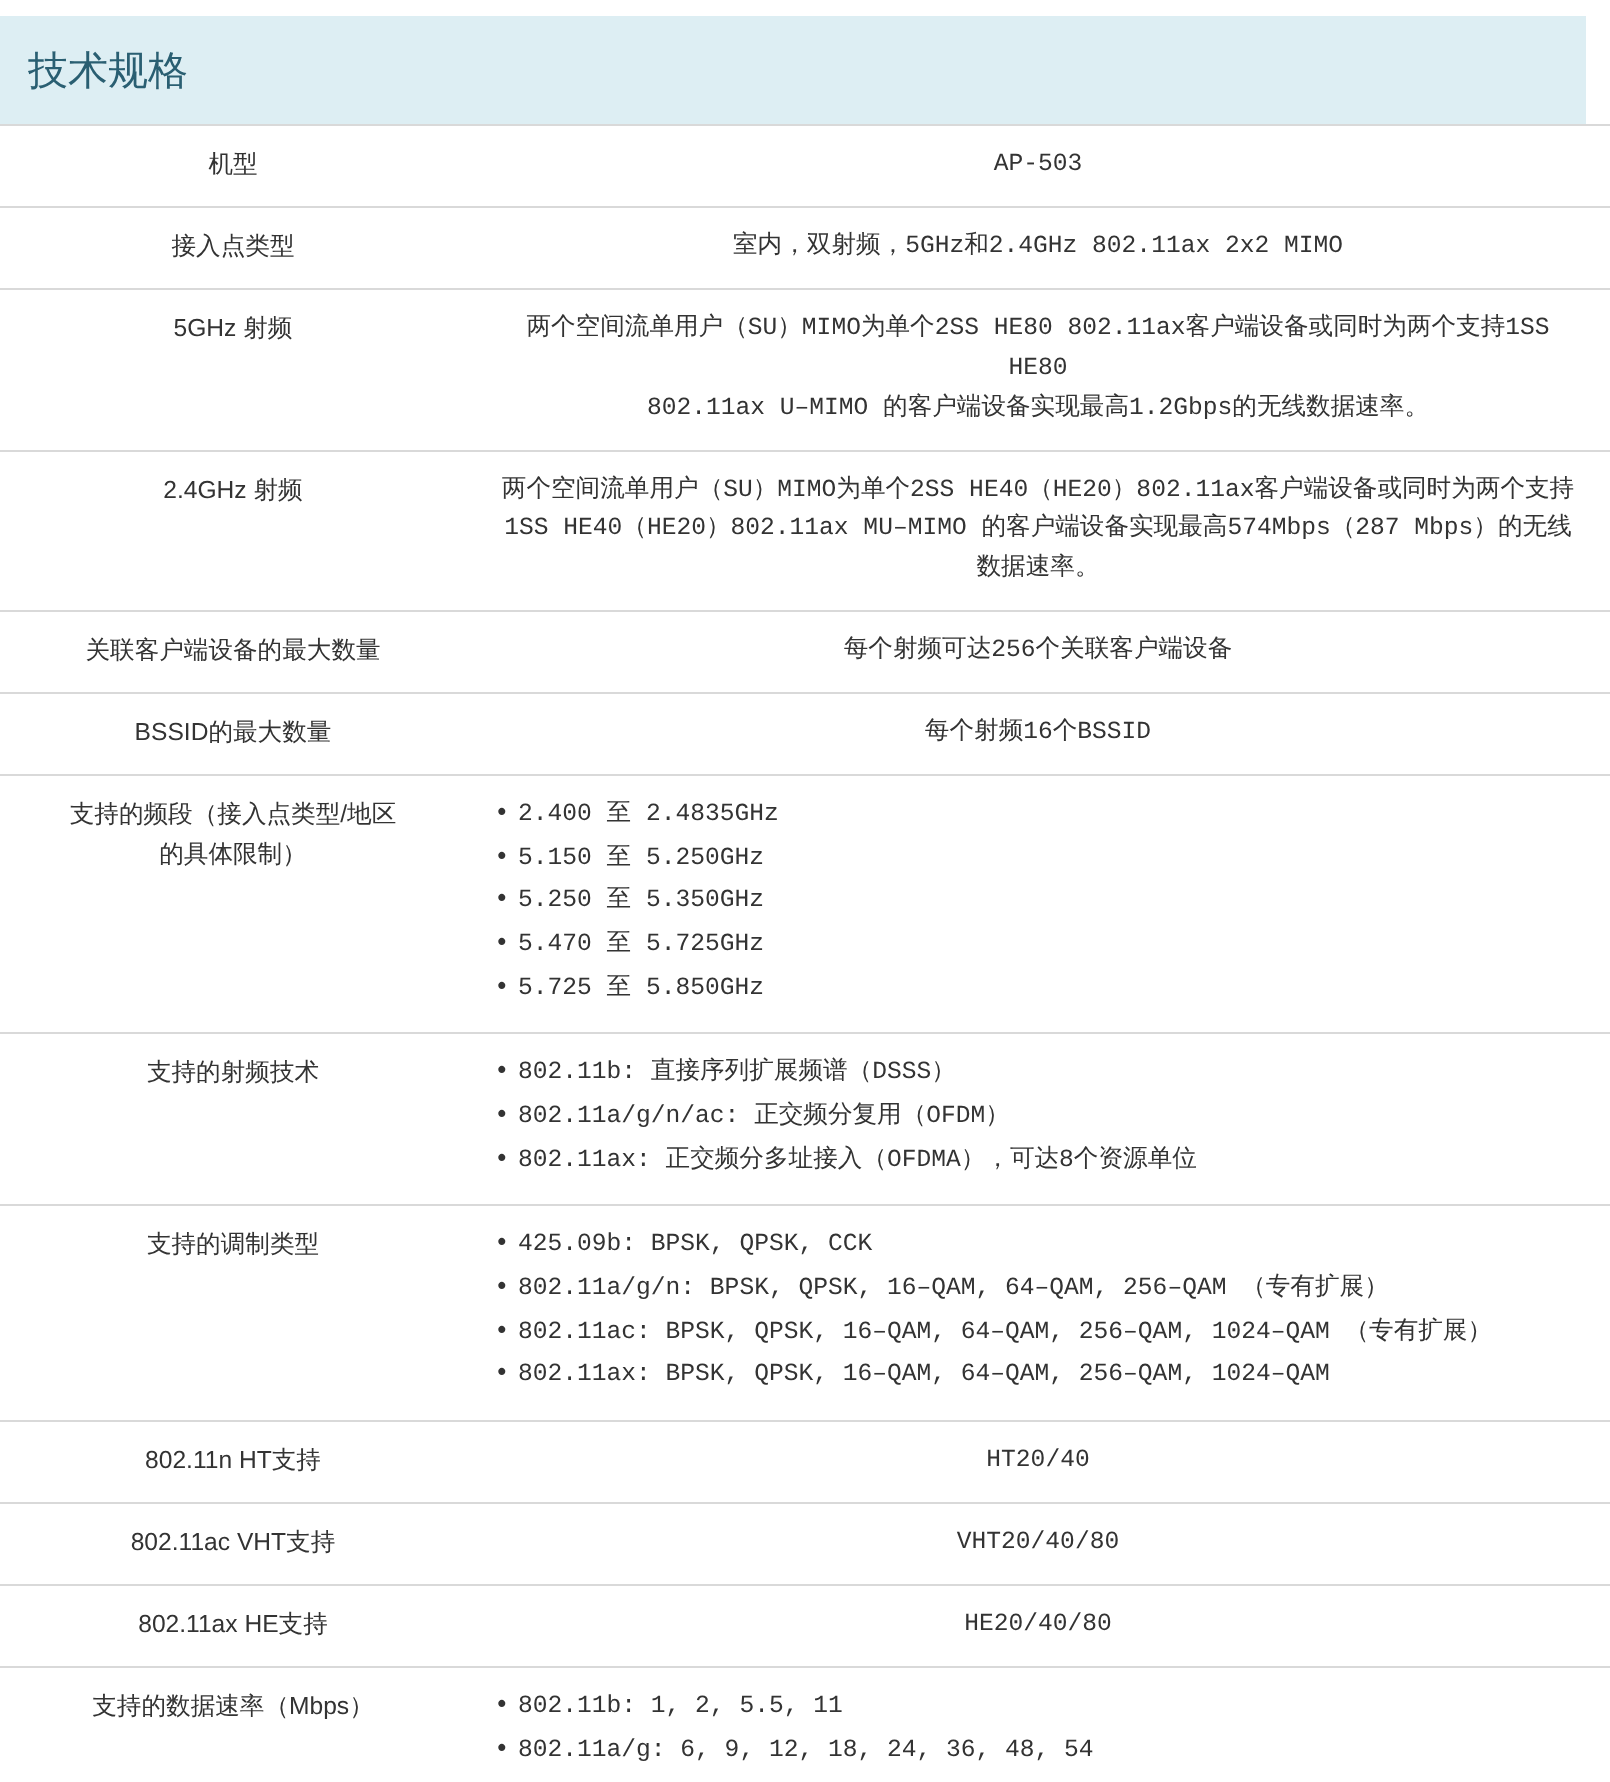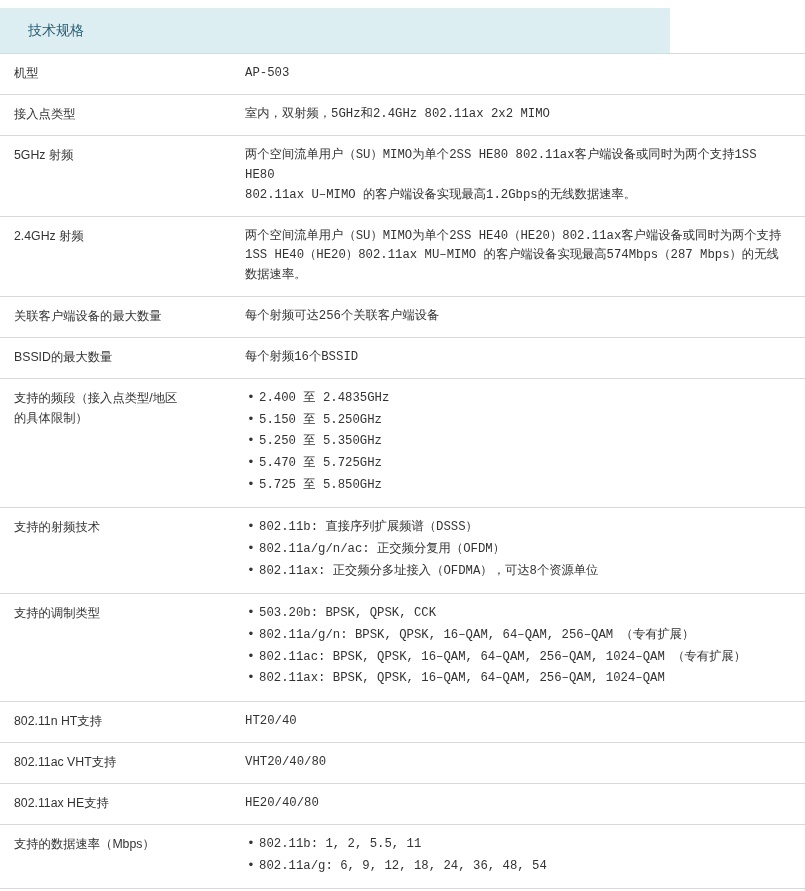--- a/index.html
+++ b/index.html
@@ -14,26 +14,26 @@
     -webkit-font-smoothing: antialiased;
   }
   .page {
     width: 805px;
     box-sizing: border-box;
     padding: 0;
   }
   .spec-title {
     background: #ddeef3;
     color: #2a5f72;
-    font-size: 14px;
+    font-size: 20px;
     font-weight: normal;
-    padding: 14px 14px 13px 28px;
+    padding: 14px 14px 13px 14px;
     margin: 8px 0 0 0;
     box-sizing: border-box;
-    width: 670px;
+    width: 793px;
   }
   table.spec-table {
     border-collapse: collapse;
     width: 805px;
     table-layout: fixed;
   }
   table.spec-table td {
     border-top: 1px solid #d9d9d9;
     vertical-align: top;
     font-size: 12.3px;
@@ -68,20 +68,21 @@
     content: "•";
     position: absolute;
     left: 2px;
     top: -1px;
     font-size: 13px;
     color: #333;
   }
   .v-line {
     display: block;
     line-height: 1.62;
+    text-align: center;
   }
 </style>
 </head>
 <body>
 
 <div class="page">
 
   <div class="spec-title">技术规格</div>
 
   <table class="spec-table">
@@ -173,21 +174,21 @@
           </ul>
         </td>
       </tr>
 
       <tr>
         <td class="k">
           <span class="v-line">支持的调制类型</span>
         </td>
         <td class="v">
           <ul class="v-list">
-            <li>503.20b: BPSK, QPSK, CCK</li>
+            <li>425.09b: BPSK, QPSK, CCK</li>
             <li>802.11a/g/n: BPSK, QPSK, 16–QAM, 64–QAM, 256–QAM （专有扩展）</li>
             <li>802.11ac: BPSK, QPSK, 16–QAM, 64–QAM, 256–QAM, 1024–QAM （专有扩展）</li>
             <li>802.11ax: BPSK, QPSK, 16–QAM, 64–QAM, 256–QAM, 1024–QAM</li>
           </ul>
         </td>
       </tr>
 
       <tr>
         <td class="k">
           <span class="v-line">802.11n HT支持</span>

